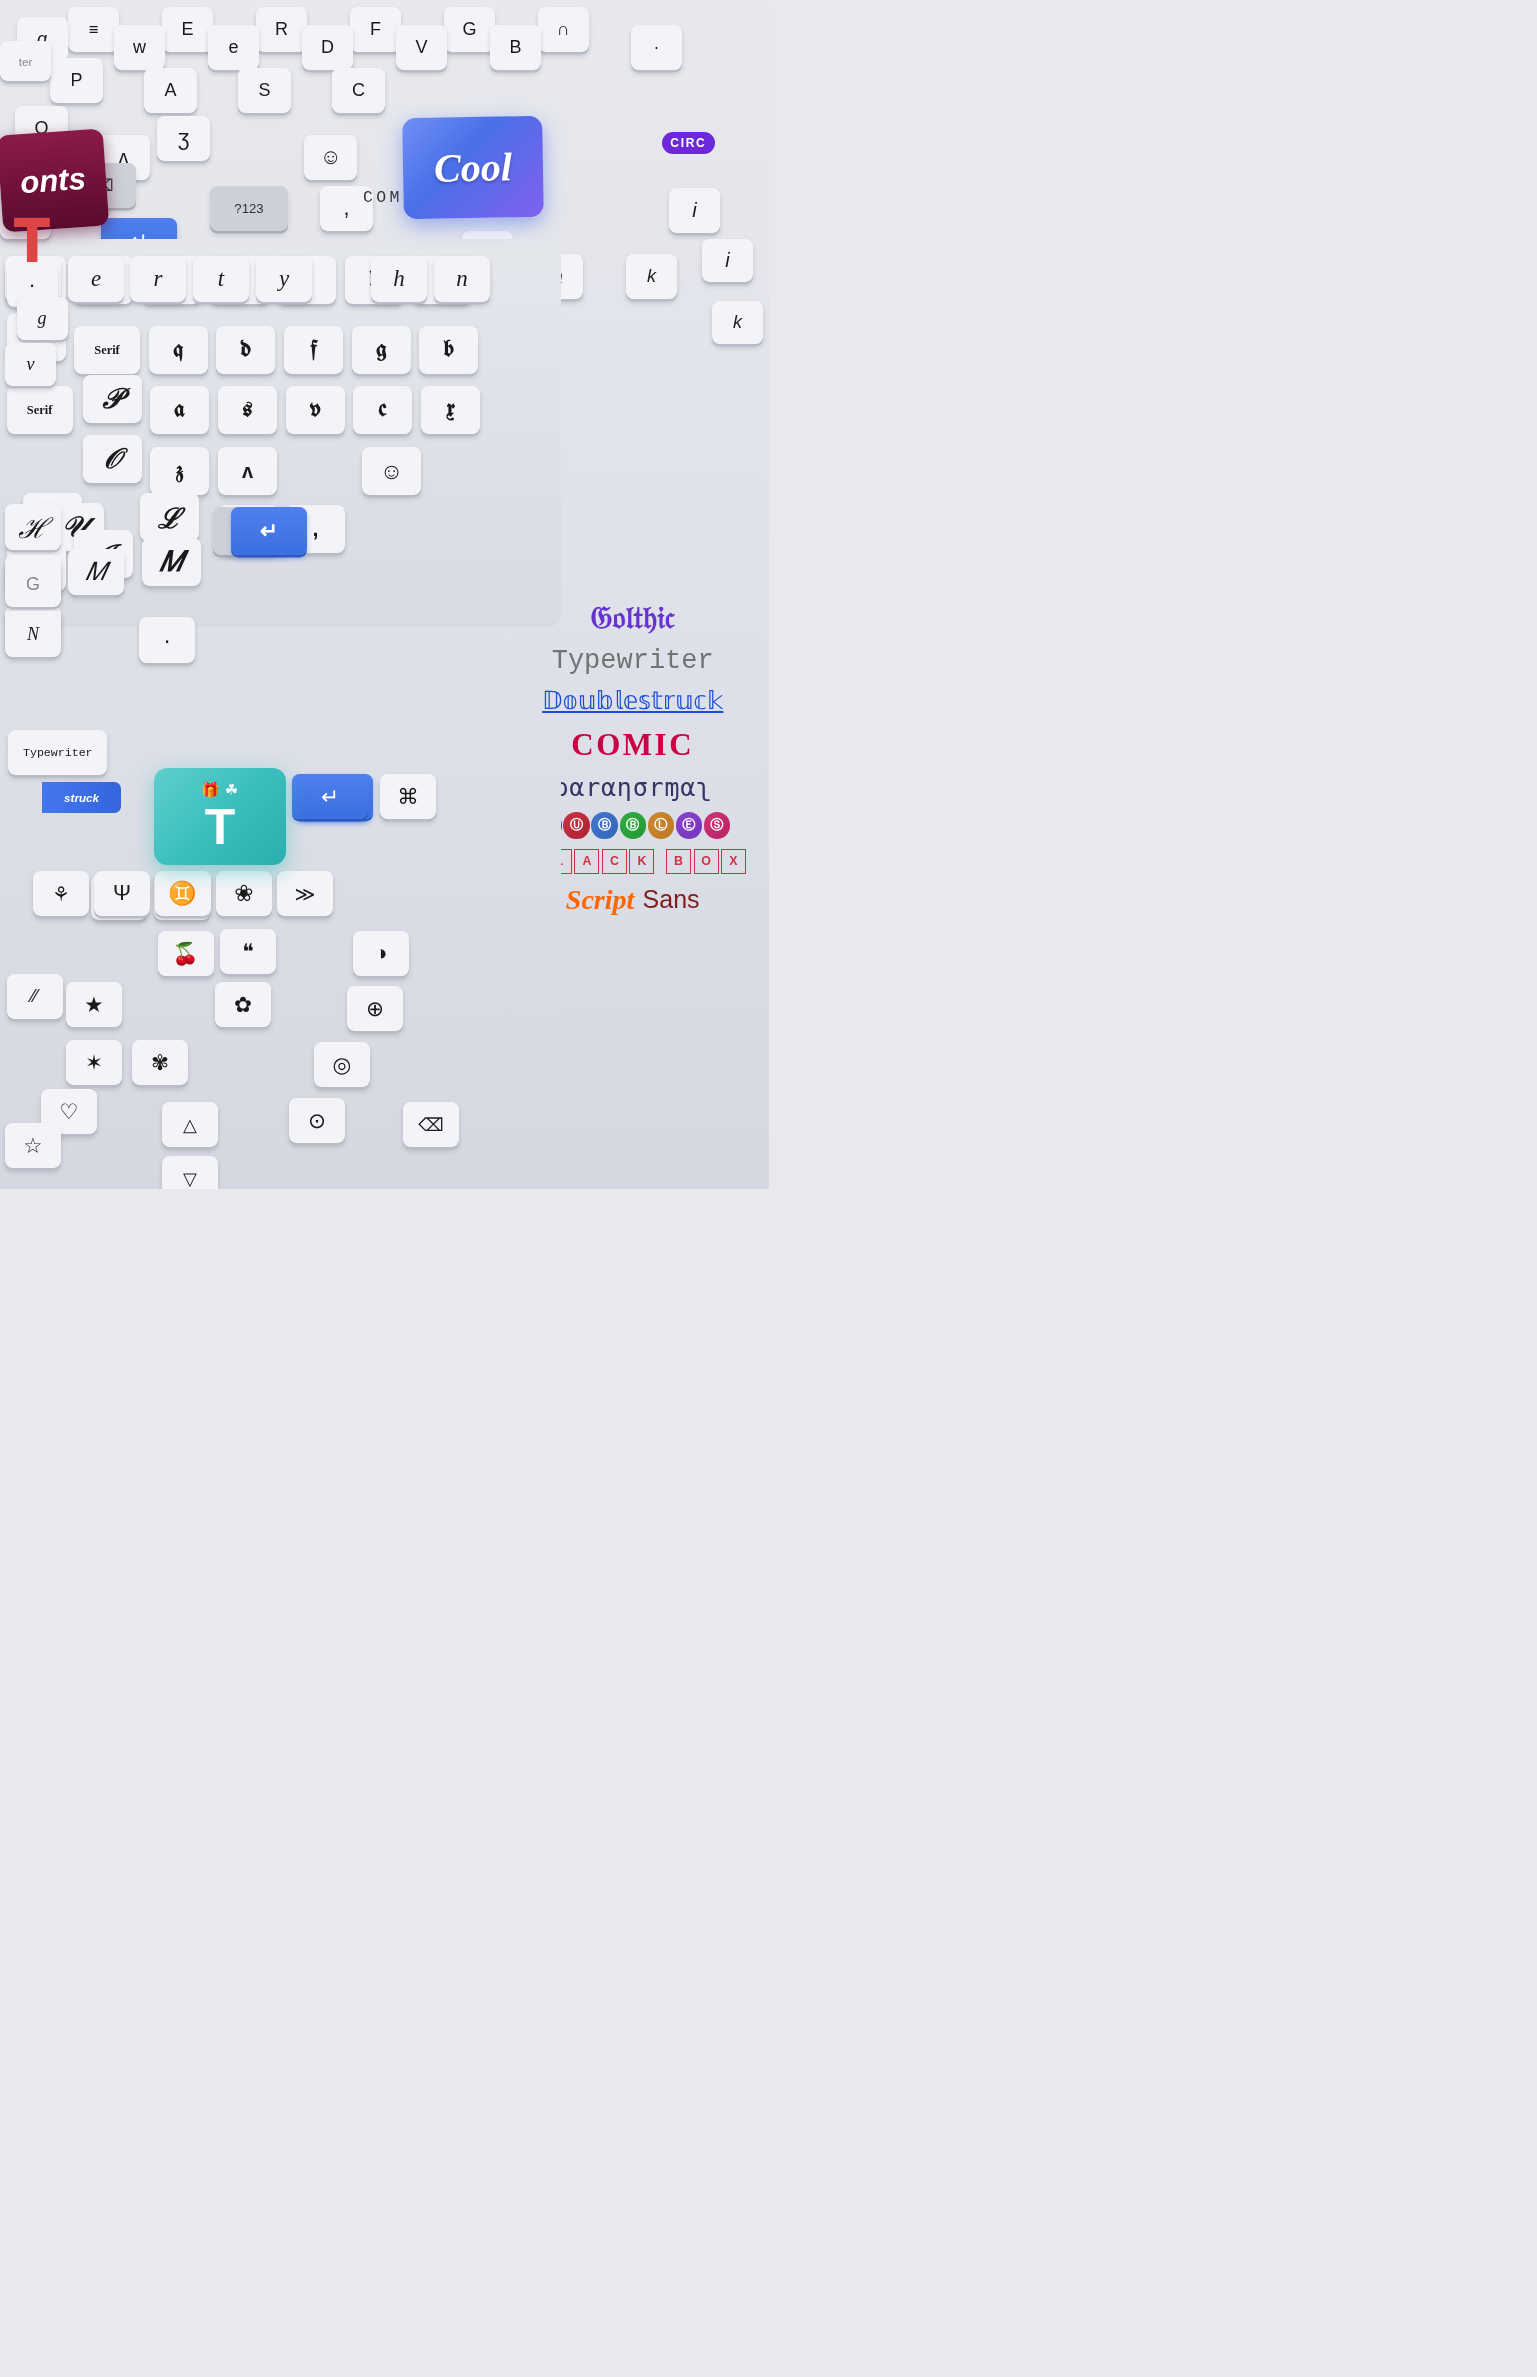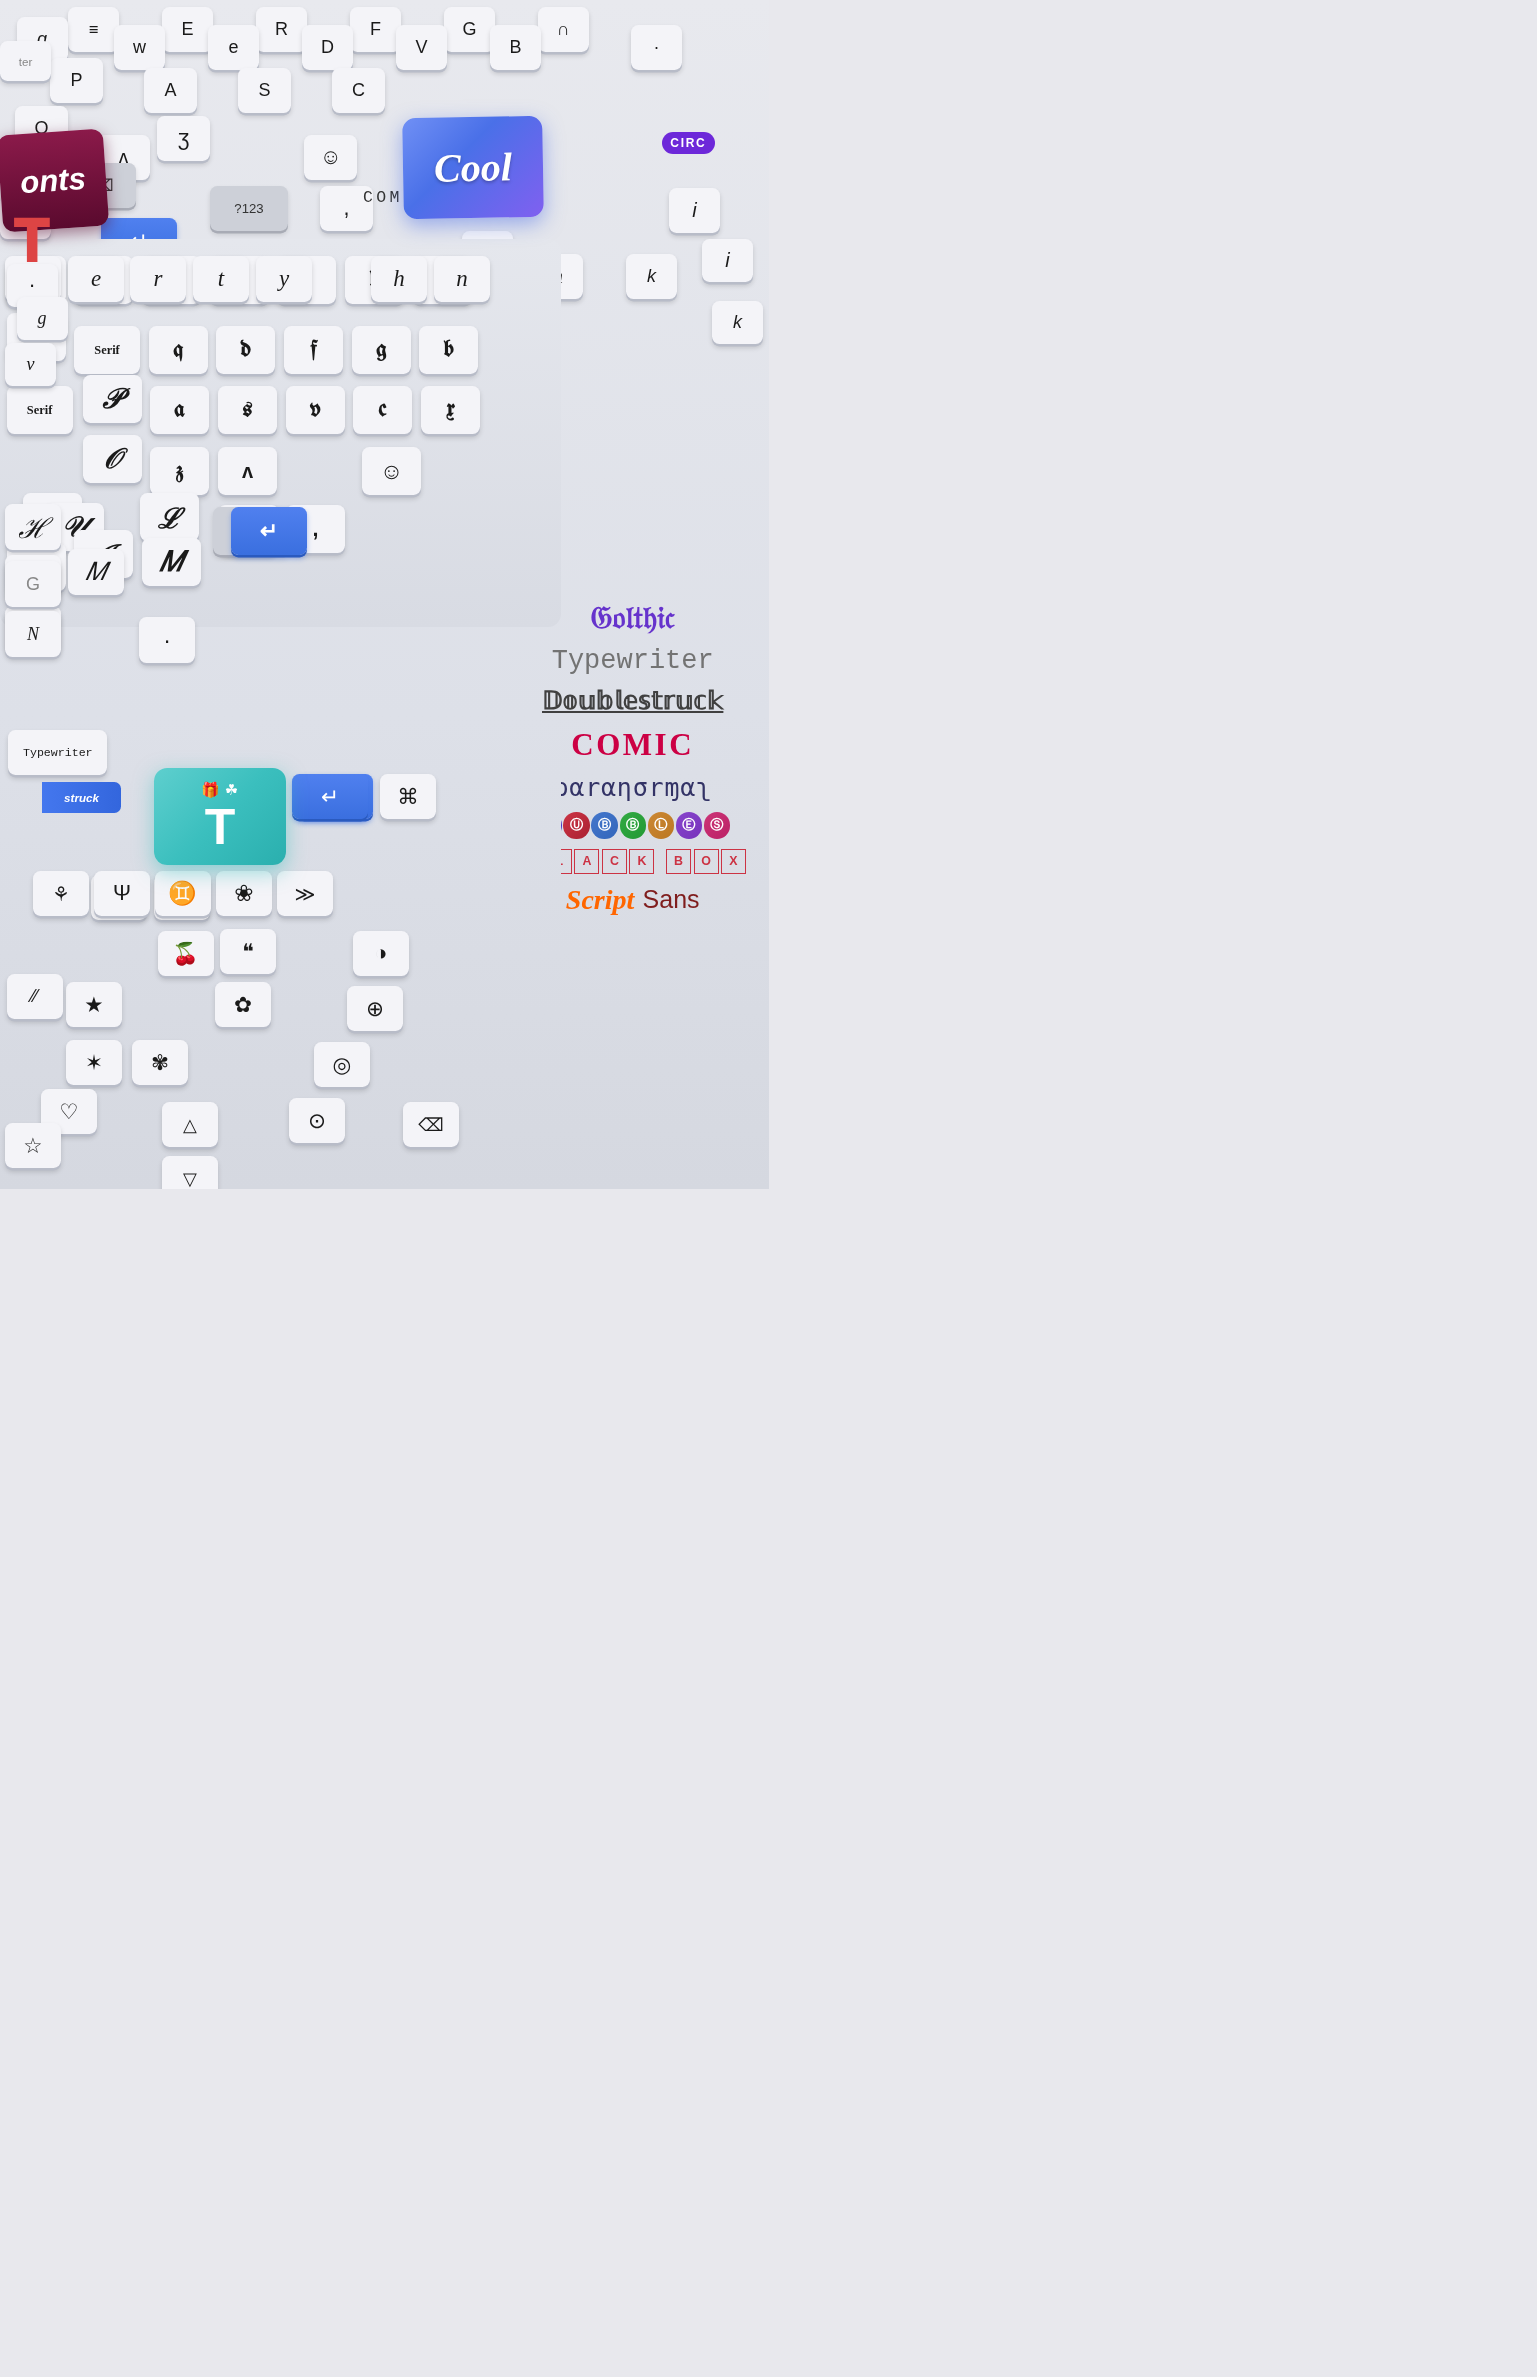--- a/index.html
+++ b/index.html
@@ -165,21 +165,21 @@
     <div class="gkey" style="width:56px;height:46px;top:15px;left:371px;font-family:serif;font-size:23px;font-style:italic;">h</div>
     <div class="gkey" style="width:56px;height:46px;top:15px;left:434px;font-family:serif;font-size:23px;font-style:italic;">n</div>
   </div>
 
   <div style="position:absolute;top:594px;right:8.3px;width:256px;display:flex;flex-direction:column;align-items:center;gap:10px;padding:8.3px;">
 
     <div style="font-size:31px;color:#6633cc;font-family:'UnifrakturMaguntia','MedievalSharp','Times New Roman',serif;font-weight:bold;">𝔊𝔬𝔩𝔱𝔥𝔦𝔠</div>
 
     <div style="font-size:27px;color:#737373;font-family:'Courier New',Courier,monospace;">Typewriter</div>
 
-    <div style="font-size:25px;color:#404040;font-family:'Courier New',monospace;font-weight:bold;text-decoration:underline;">𝔻𝕠𝕦𝕓𝕝𝕖𝕤𝕥𝕣𝕦𝕔𝕜</div>
+    <div style="font-size:25px;color:#1d4ed8;font-family:'Courier New',monospace;font-weight:normal;text-decoration:underline;">𝔻𝕠𝕦𝕓𝕝𝕖𝕤𝕥𝕣𝕦𝕔𝕜</div>
 
     <div style="font-size:31px;color:#cc0044;font-family:'Times New Roman',serif;font-variant:small-caps;letter-spacing:2.5px;font-weight:bold;">COMIC</div>
 
     <div style="font-size:25px;color:#333366;font-family:monospace;letter-spacing:0.8px;">ρα𝚛αησ𝚛ɱαʅ</div>
 
     <div style="display:flex;gap:1.7px;align-items:center;">
       <span style="width:26.4px;height:26.4px;background:linear-gradient(135deg,#6644aa,#4433cc);border-radius:50%;display:inline-flex;align-items:center;justify-content:center;color:white;font-size:13.2px;font-weight:bold;">Ⓑ</span>
       <span style="width:26.4px;height:26.4px;background:linear-gradient(135deg,#cc3344,#aa2233);border-radius:50%;display:inline-flex;align-items:center;justify-content:center;color:white;font-size:13.2px;font-weight:bold;">Ⓤ</span>
       <span style="width:26.4px;height:26.4px;background:linear-gradient(135deg,#4477cc,#3366bb);border-radius:50%;display:inline-flex;align-items:center;justify-content:center;color:white;font-size:13.2px;font-weight:bold;">Ⓑ</span>
       <span style="width:26.4px;height:26.4px;background:linear-gradient(135deg,#33aa44,#229933);border-radius:50%;display:inline-flex;align-items:center;justify-content:center;color:white;font-size:13.2px;font-weight:bold;">Ⓑ</span>

